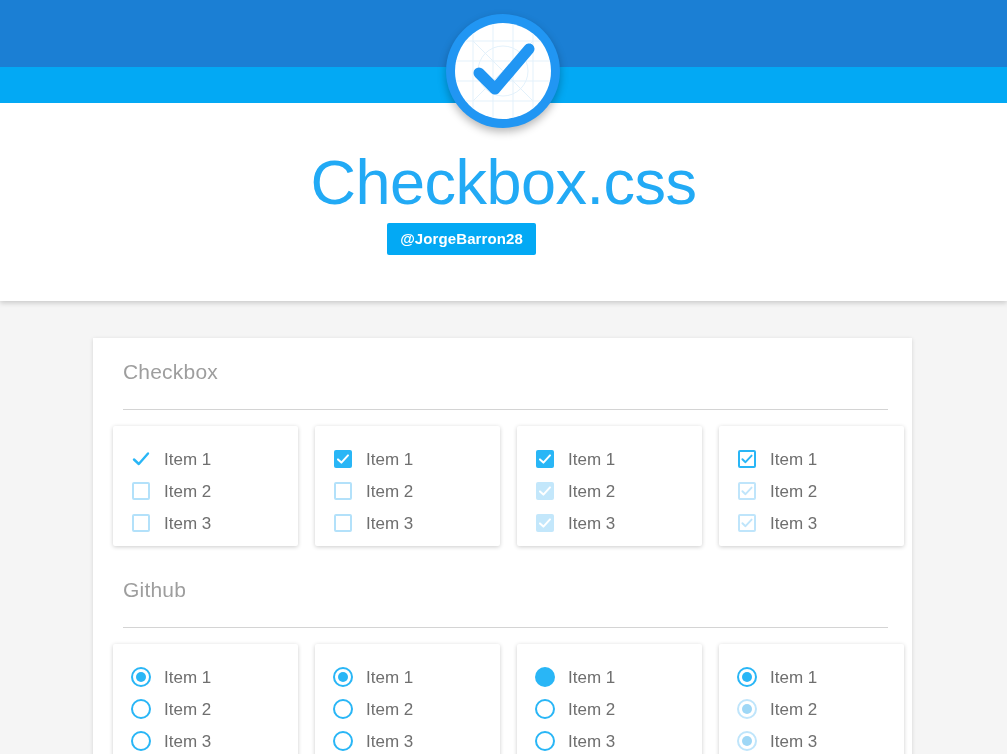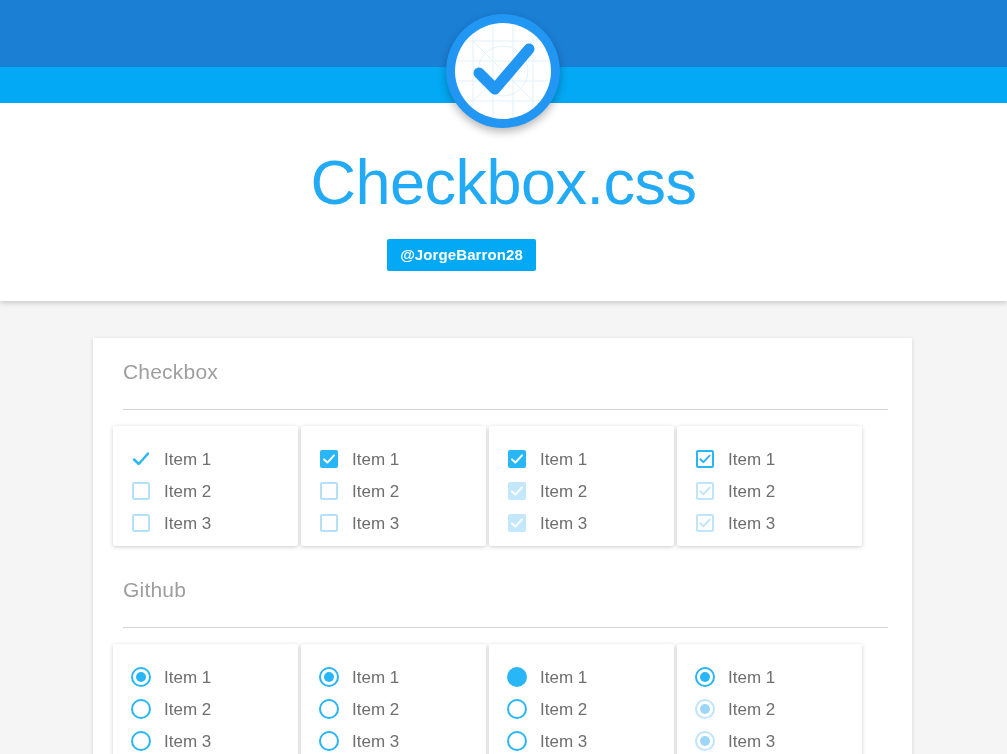--- a/index.html
+++ b/index.html
@@ -85,21 +85,21 @@
     width: 1007px;
     text-align: center;
     font-size: 63px;
     font-weight: 300;
     color: #22aaf5;
     letter-spacing: -0.5px;
     line-height: 1;
   }
   .hero-badge {
     position: absolute;
-    left: 0; top: 239px;
+    left: 0; top: 223px;
     width: 923px;
     text-align: center;
   }
   .hero-badge span {
     display: inline-block;
     background: #03a9f4;
     color: #ffffff;
     font-size: 15px;
     font-weight: 700;
     padding: 7px 13px 8px 13px;
@@ -125,21 +125,21 @@
     font-size: 21px;
     font-weight: 400;
     padding-bottom: 25px;
     border-bottom: 1px solid #d4d4d4;
     letter-spacing: 0.2px;
   }
   .section-title.radio-title { margin-top: 32px; }
 
   .card-row {
     display: flex;
-    gap: 3px;
+    gap: 17px;
     padding: 16px 0 0 20px;
   }
   .demo-card {
     width: 185px;
     height: 120px;
     background: #ffffff;
     box-shadow: 0 1px 4px rgba(0,0,0,0.20);
     border-radius: 2px;
     padding: 17px 0 0 18px;
   }

